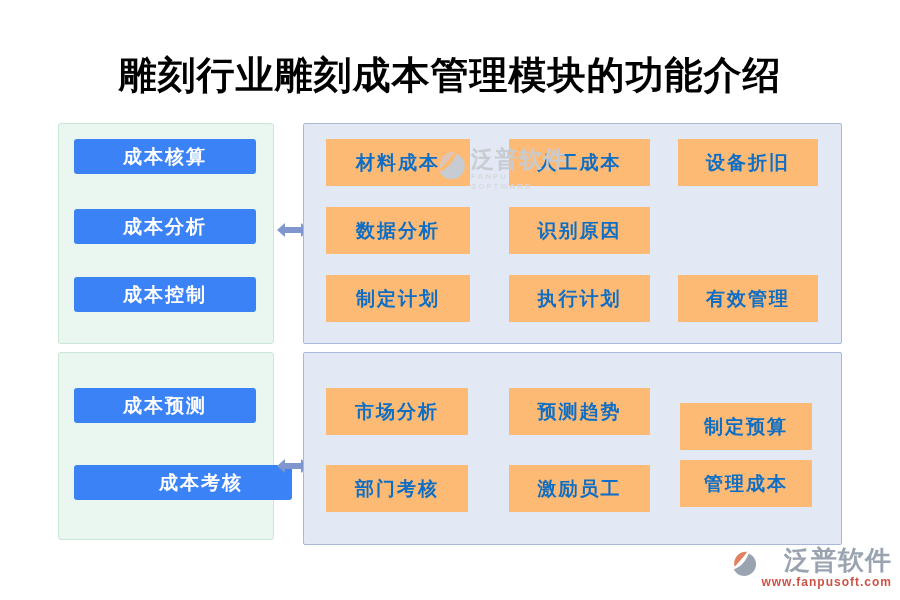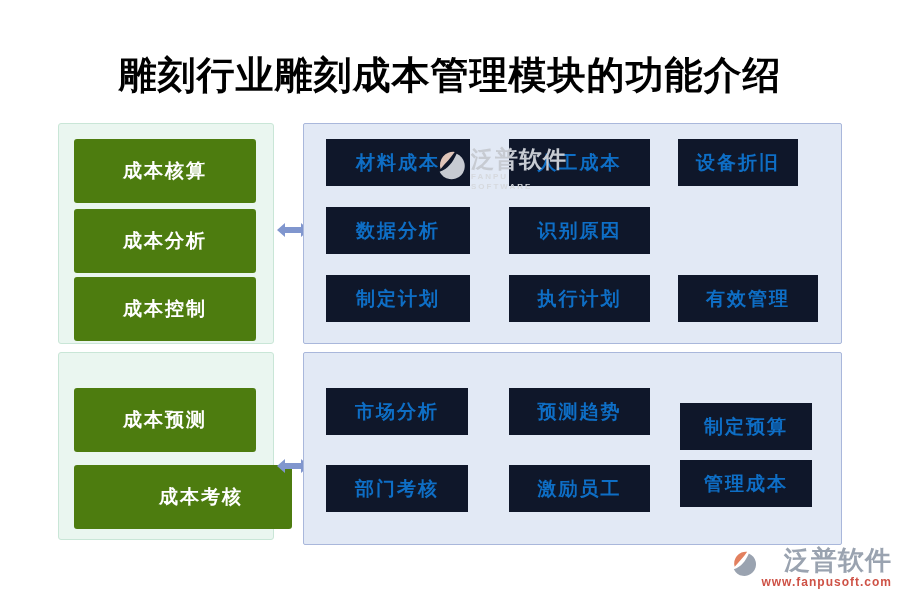--- a/index.html
+++ b/index.html
@@ -11,32 +11,32 @@
     position:absolute;left:0;right:0;top:50px;text-align:center;
     font-size:38px;font-weight:900;color:#000000;letter-spacing:1px;white-space:nowrap;
   }
   .gbox{
     position:absolute;left:58px;width:216px;
     background:#EAF6F0;border:1px solid #C9E6D7;border-radius:3px;box-sizing:border-box;
   }
   .gbox1{top:123px;height:221px;}
   .gbox2{top:352px;height:188px;}
   .gbtn{
-    position:absolute;left:74px;width:182px;height:64px;background:#4d7c0f;border-radius:3px;
+    position:absolute;left:74px;width:182px;height:35px;background:#3b82f6;border-radius:3px;
     color:#ffffff;font-weight:700;font-size:19px;letter-spacing:2px;
     display:flex;align-items:center;justify-content:center;
   }
   .bpanel{
     position:absolute;left:303px;width:539px;
     background:#E2E9F5;border:1.5px solid #A9B7DB;border-radius:2px;box-sizing:border-box;
   }
   .bpanel1{top:123px;height:221px;}
   .bpanel2{top:352px;height:193px;}
   .tile{
-    position:absolute;background:#0f172a;color:#0E6EC5;font-weight:700;font-size:19px;letter-spacing:2px;
+    position:absolute;background:#fdba74;color:#0E6EC5;font-weight:700;font-size:19px;letter-spacing:2px;
     display:flex;align-items:center;justify-content:center;
   }
   .arrow{position:absolute;left:276px;width:34px;height:22px;}
   .watermark{
     position:absolute;left:433px;top:146px;width:135px;height:48px;
     display:flex;align-items:flex-start;pointer-events:none;z-index:5;
   }
   .wm-mark{width:36px;height:40px;margin-top:2px;}
   .wm-texts{margin-left:4px;}
   .wm-cn{font-size:23px;font-weight:700;color:#C7CBD2;letter-spacing:1px;line-height:26px;}
@@ -61,21 +61,21 @@
   <div class="gbtn" style="top:209px;">成本分析</div>
   <div class="gbtn" style="top:277px;">成本控制</div>
 
   <svg class="arrow" style="top:219px;" viewBox="0 0 34 22">
     <path d="M9 4 L9 8 L25 8 L25 4 L33 11 L25 18 L25 14 L9 14 L9 18 L1 11 Z" fill="#8096CE"></path>
   </svg>
 
   <div class="bpanel bpanel1"></div>
   <div class="tile" style="left:326px;top:139px;width:144px;height:47px;">材料成本</div>
   <div class="tile" style="left:509px;top:139px;width:141px;height:47px;">人工成本</div>
-  <div class="tile" style="left:678px;top:139px;width:120px;height:47px;">设备折旧</div>
+  <div class="tile" style="left:678px;top:139px;width:140px;height:47px;">设备折旧</div>
   <div class="tile" style="left:326px;top:207px;width:144px;height:47px;">数据分析</div>
   <div class="tile" style="left:509px;top:207px;width:141px;height:47px;">识别原因</div>
   <div class="tile" style="left:326px;top:275px;width:144px;height:47px;">制定计划</div>
   <div class="tile" style="left:509px;top:275px;width:141px;height:47px;">执行计划</div>
   <div class="tile" style="left:678px;top:275px;width:140px;height:47px;">有效管理</div>
 
   <div class="watermark">
     <svg class="wm-mark" viewBox="0 0 36 40">
       <path d="M8 21 A14 14 0 0 1 23 3 C19 9 14 14 8 21 Z" fill="#DFC4B8"></path>
       <path d="M25 5 A14 14 0 1 1 7 24 C16 21 21 14 25 5 Z" fill="#C7CBD2"></path>

